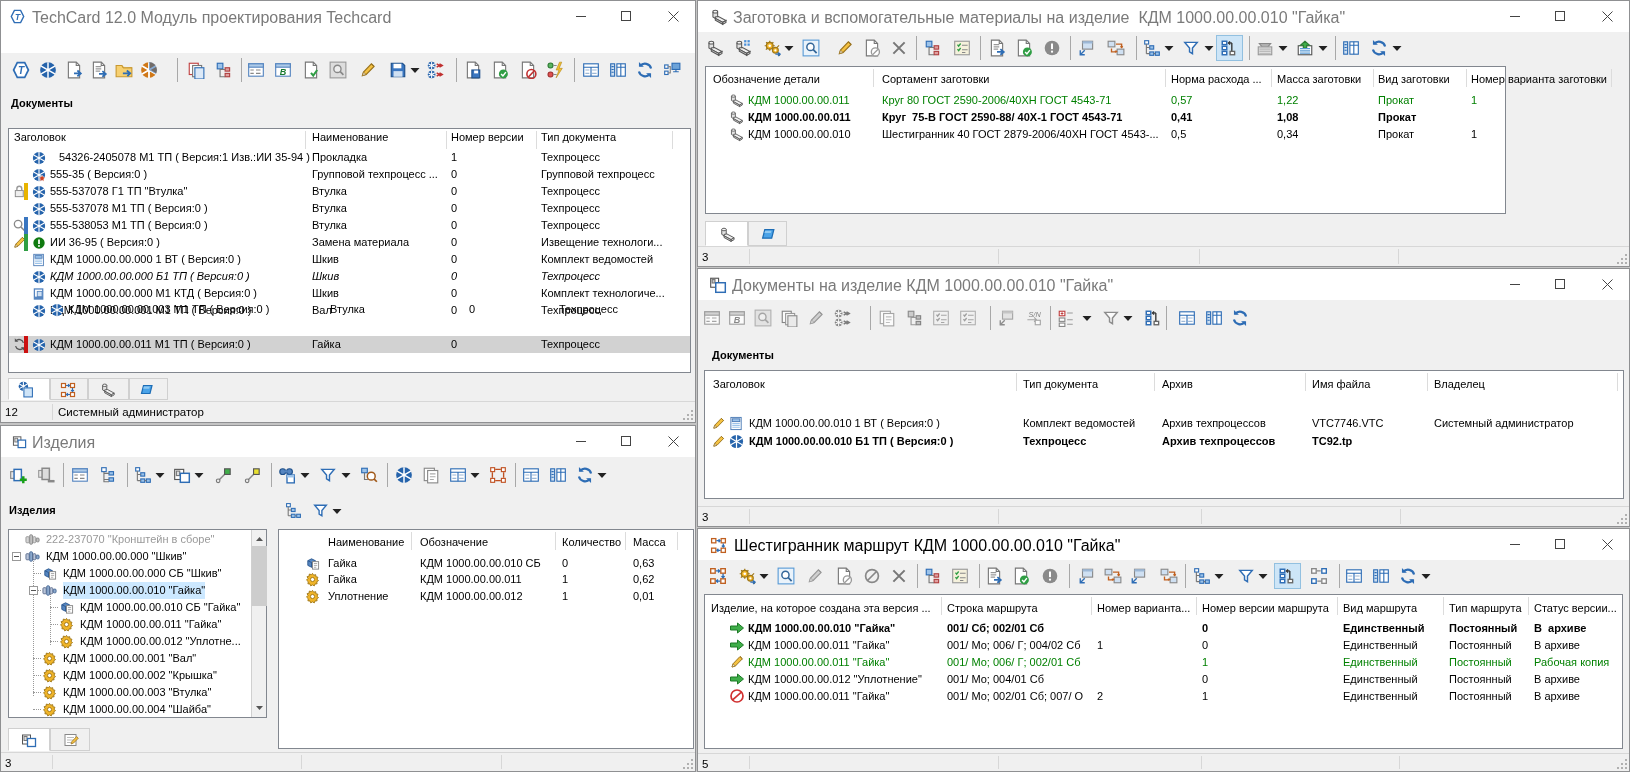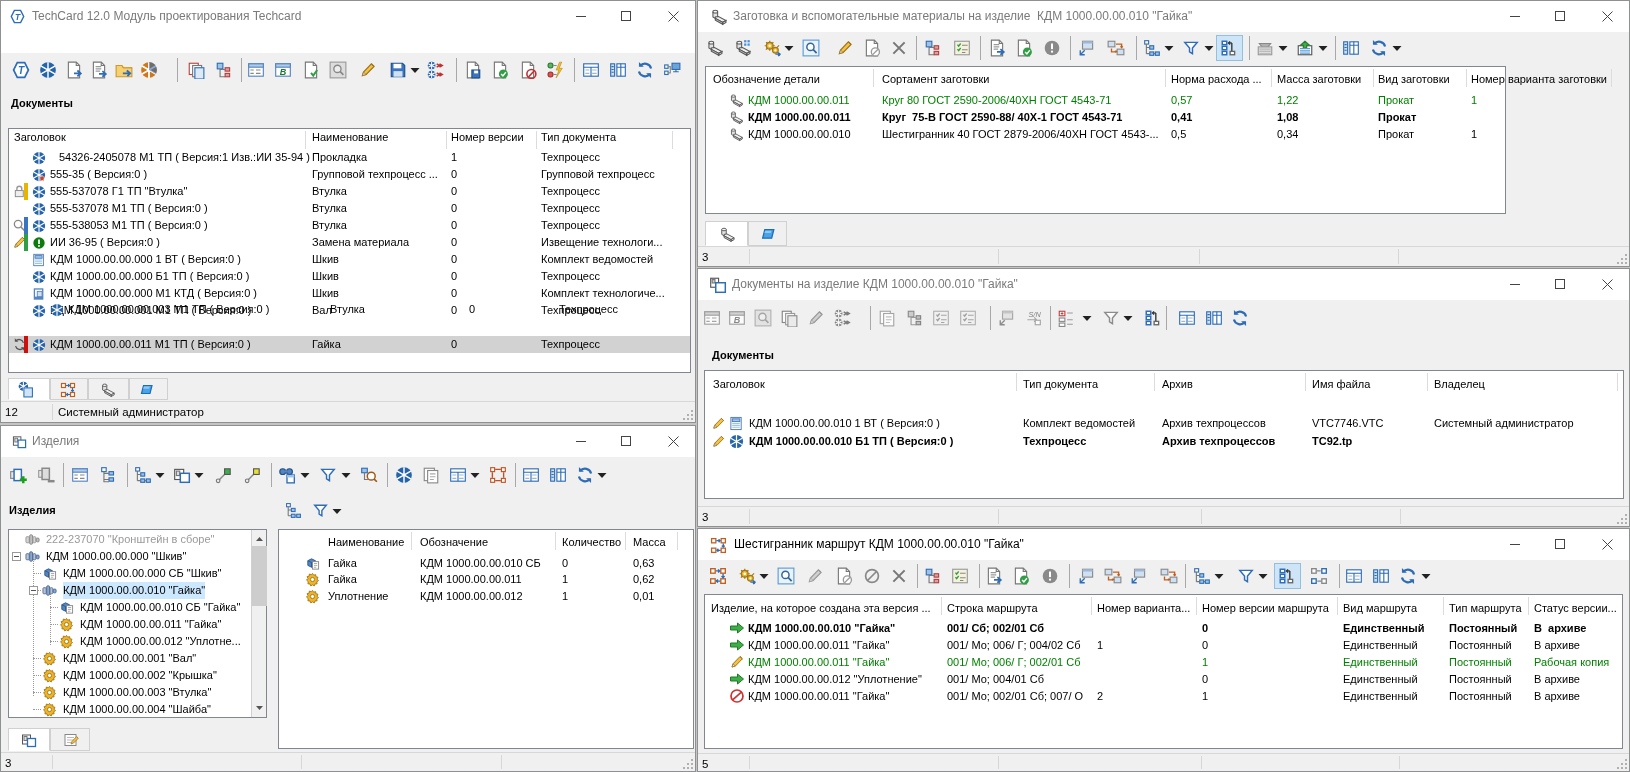--- a/index.html
+++ b/index.html
@@ -1,17 +1,17 @@
 <!DOCTYPE html>
 <html><head><meta charset="utf-8"><style>*{margin:0;padding:0;box-sizing:border-box}
 html,body{width:1630px;height:772px;overflow:hidden}
 body{position:relative;font-family:"Liberation Sans",sans-serif;font-size:11px;background:#c4c4c4;color:#000}
 .win{position:absolute;border:1px solid #8f9092;background:#f0f0f0;overflow:hidden}
 .cap{position:absolute;left:0;top:0;right:0;background:#fff}
-.capt{position:absolute;left:38px;top:8px;white-space:nowrap;font-size:12px}
+.capt{position:absolute;left:38px;top:8px;white-space:nowrap;font-size:16px}
 .dis{filter:grayscale(1) opacity(.72)}
 .wbtn{position:absolute;top:9px;width:12px}
 .ic{position:absolute}
 .ic svg{display:block}
 .dis{filter:grayscale(1) opacity(.72)}
 .vsep{position:absolute;width:1px;background:#a8a8a8}
 .hlb{position:absolute;background:#cde5f7;border:1px solid #92c0e0}
 .tbl{position:absolute;background:#fff;border:1px solid #82878f}
 .hsep{position:absolute;top:2px;width:1px;height:18px;background:#dcdcdc}
 .hcell{position:absolute;top:6px;white-space:nowrap}
@@ -341,21 +341,21 @@
             <rect x="2" y="1.5" width="11" height="13" fill="#fff" stroke="#4a7ab5"></rect>
             <rect x="3.5" y="3" width="8" height="3" fill="#9cc3ea" stroke="#4a7ab5"></rect>
             <path d="M3.5 8h8M3.5 10h8M3.5 12h8" stroke="#9cc3ea" stroke-width="1.2"></path>
           </svg>
         </i>
         <span class="cell" style="left:41px;width:252px;overflow:hidden">КДМ 1000.00.00.000 1 ВТ ( Версия:0 )</span>
         <span class="cell" style="left:303px">Шкив</span>
         <span class="cell" style="left:442px">0</span>
         <span class="cell" style="left:532px">Комплект ведомостей</span>
       </div>
-      <div class="row" style="top:139.0px;">
+      <div class="row" style="top:139.0px;font-style:italic;">
         <i class="ic" style="left:23px;top:1.5px;width:14px;height:14px">
           <svg width="14" height="14" viewBox="0 0 16 16">
             <circle cx="8" cy="8" r="7" fill="#2563ab"></circle>
             <path d="M8 1v14M1.9 4.5l12.2 7M14.1 4.5l-12.2 7" stroke="#fff" stroke-width="1.3"></path>
           </svg>
         </i>
         <span class="cell" style="left:41px;width:252px;overflow:hidden">КДМ 1000.00.00.000 Б1 ТП ( Версия:0 )</span>
         <span class="cell" style="left:303px">Шкив</span>
         <span class="cell" style="left:442px">0</span>
         <span class="cell" style="left:532px">Техпроцесс</span>

